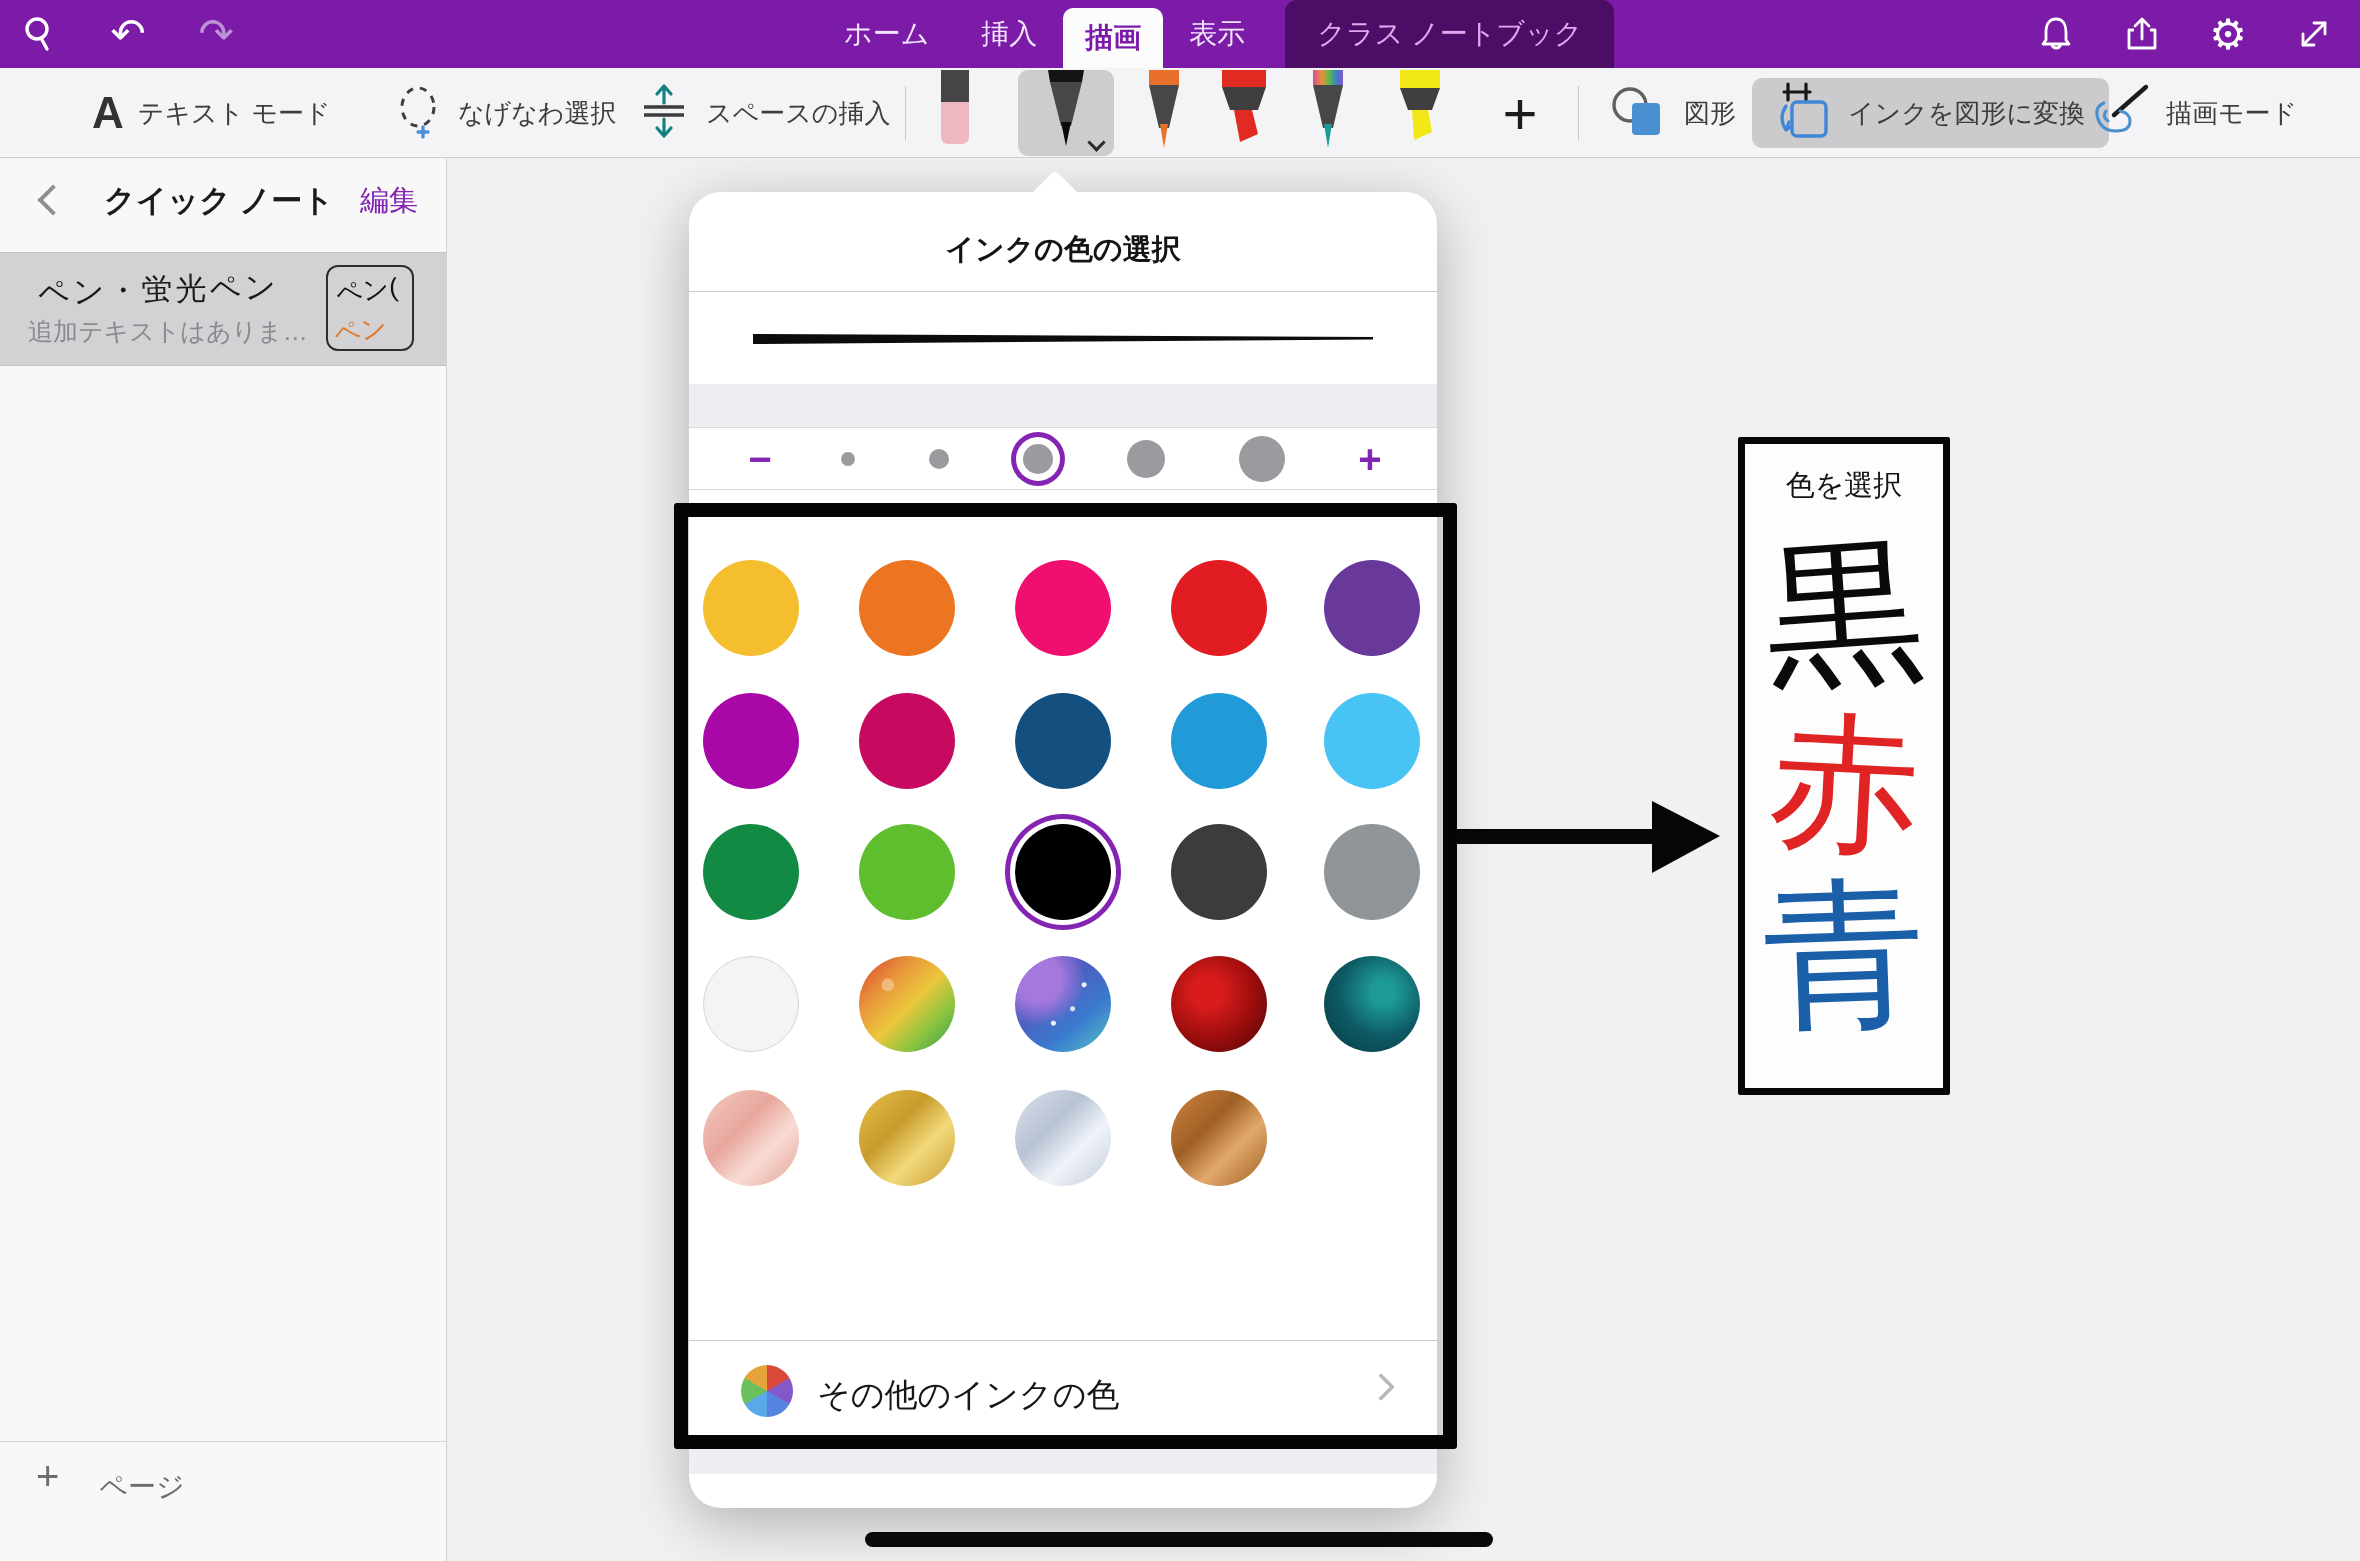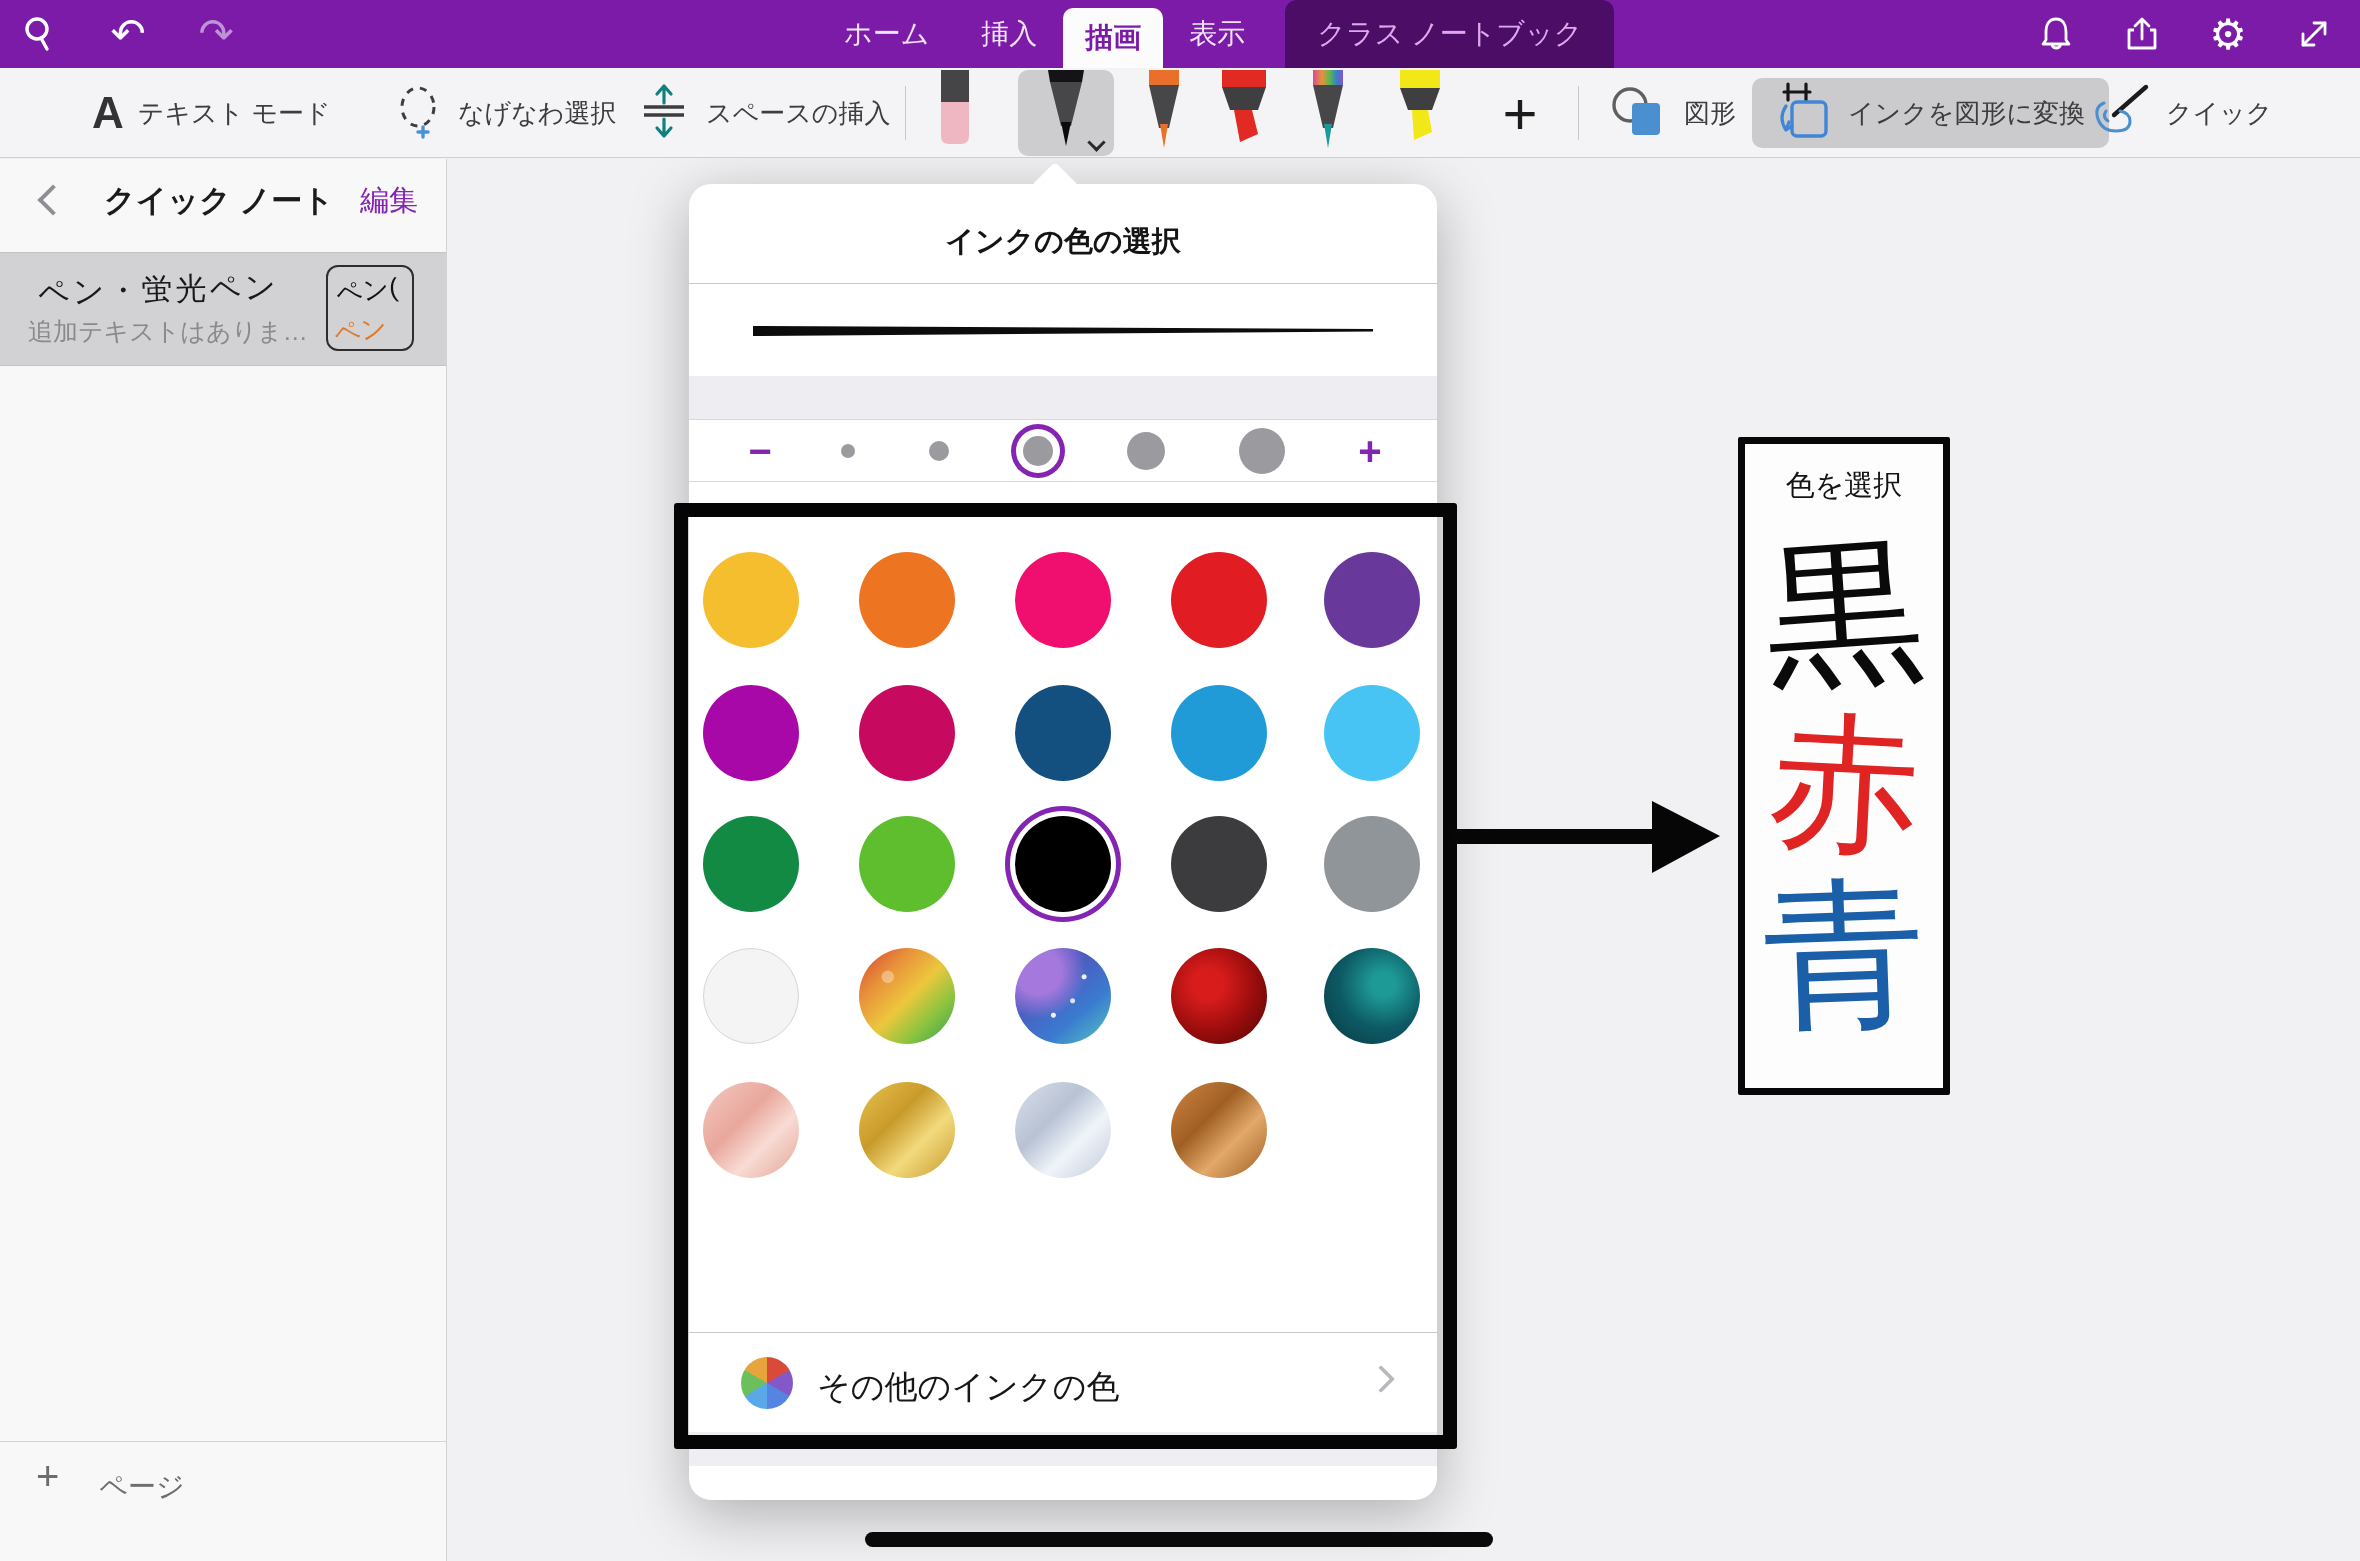--- a/index.html
+++ b/index.html
@@ -45,21 +45,21 @@
   .sb-thumb .t1 { position:absolute; left:8px; top:6px; font-size:26px; color:#111; transform:rotate(-6deg); white-space:nowrap; }
   .sb-thumb .t2 { position:absolute; left:6px; top:46px; font-size:26px; color:#e07a2a; transform:rotate(-8deg); white-space:nowrap; }
   .sb-footer { position:absolute; left:0; bottom:50px; width:100%; height:70px; border-top:1px solid #d4d4d6; display:flex; align-items:center; }
   .sb-plus { font-size:40px; font-weight:200; color:#6d6d70; margin-left:36px; }
   .sb-page { font-size:28px; color:#6d6d70; margin-left:40px;margin-top:20px; }
 
   
   .drawn-line { position:absolute; left:865px; top:1532px; width:628px; height:15px; border-radius:8px; background:#0a0a0a; z-index:12; }
 
   
-  .popover { position:absolute; left:689px; top:184px; width:748px; height:1316px; background:#fff; border-radius:22px; box-shadow:0 14px 60px rgba(0,0,0,.28); z-index:15; }
+  .popover { position:absolute; left:689px; top:192px; width:748px; height:1316px; background:#fff; border-radius:32px; box-shadow:0 14px 60px rgba(0,0,0,.28); z-index:15; }
   .pop-pointer { position:absolute; left:349px; top:-15px; width:34px; height:34px; background:#fff; transform:rotate(45deg); border-radius:5px; }
   .pop-title { position:absolute; left:0; top:38px; width:100%; text-align:center; font-size:29px; font-weight:600; color:#141414; }
   .pop-divider { position:absolute; left:0; width:100%; height:1px; background:#c9c9cc; }
   .stroke-area { position:absolute; left:0; top:100px; width:100%; height:92px; }
   .gray-band { position:absolute; left:0; top:192px; width:100%; height:44px; background:#eeedf1; border-bottom:1px solid #d8d8db; }
   .thick-row { position:absolute; left:0; top:236px; width:100%; height:62px; border-bottom:1px solid #d8d8db; }
   .t-minus { position:absolute; left:46px; top:6px; width:50px; height:50px; font-size:40px; font-weight:bold; color:#8324b3; display:flex; align-items:center; justify-content:center; }
   .t-plus  { position:absolute; right:42px; top:6px; width:50px; height:50px; font-size:40px; font-weight:bold; color:#8324b3; display:flex; align-items:center; justify-content:center; }
   .dots { position:absolute; left:152px; top:0; width:444px; height:62px; display:flex; align-items:center; justify-content:space-between; }
   .dot { border-radius:50%; background:#9b9b9f; flex:0 0 auto; }
@@ -257,21 +257,21 @@
       <span class="tool-label">インクを図形に変換</span>
     </div>
 
     <div class="tool-group" style="left:2090px;">
       <span>
         <svg width="62" height="60" viewBox="0 0 62 60">
             <line x1="24" y1="34" x2="56" y2="6" stroke="#1b1b1b" stroke-width="4.4" stroke-linecap="round"></line>
             <path d="M14 22 Q4 26 8 38 Q12 50 26 50 Q40 50 40 40 Q40 32 30 30 M16 30 Q12 36 18 40" fill="none" stroke="#4a8fd0" stroke-width="3" stroke-linecap="round"></path>
           </svg>
       </span>
-      <span class="tool-label">クイック</span>
+      <span class="tool-label">描画モード</span>
     </div>
   </div>
 
   <div class="sidebar">
     <div class="sb-header">
       <span class="back-chev"></span>
       <span class="sb-title">クイック ノート</span>
       <span class="sb-edit">編集</span>
     </div>
     <div class="sb-item">

